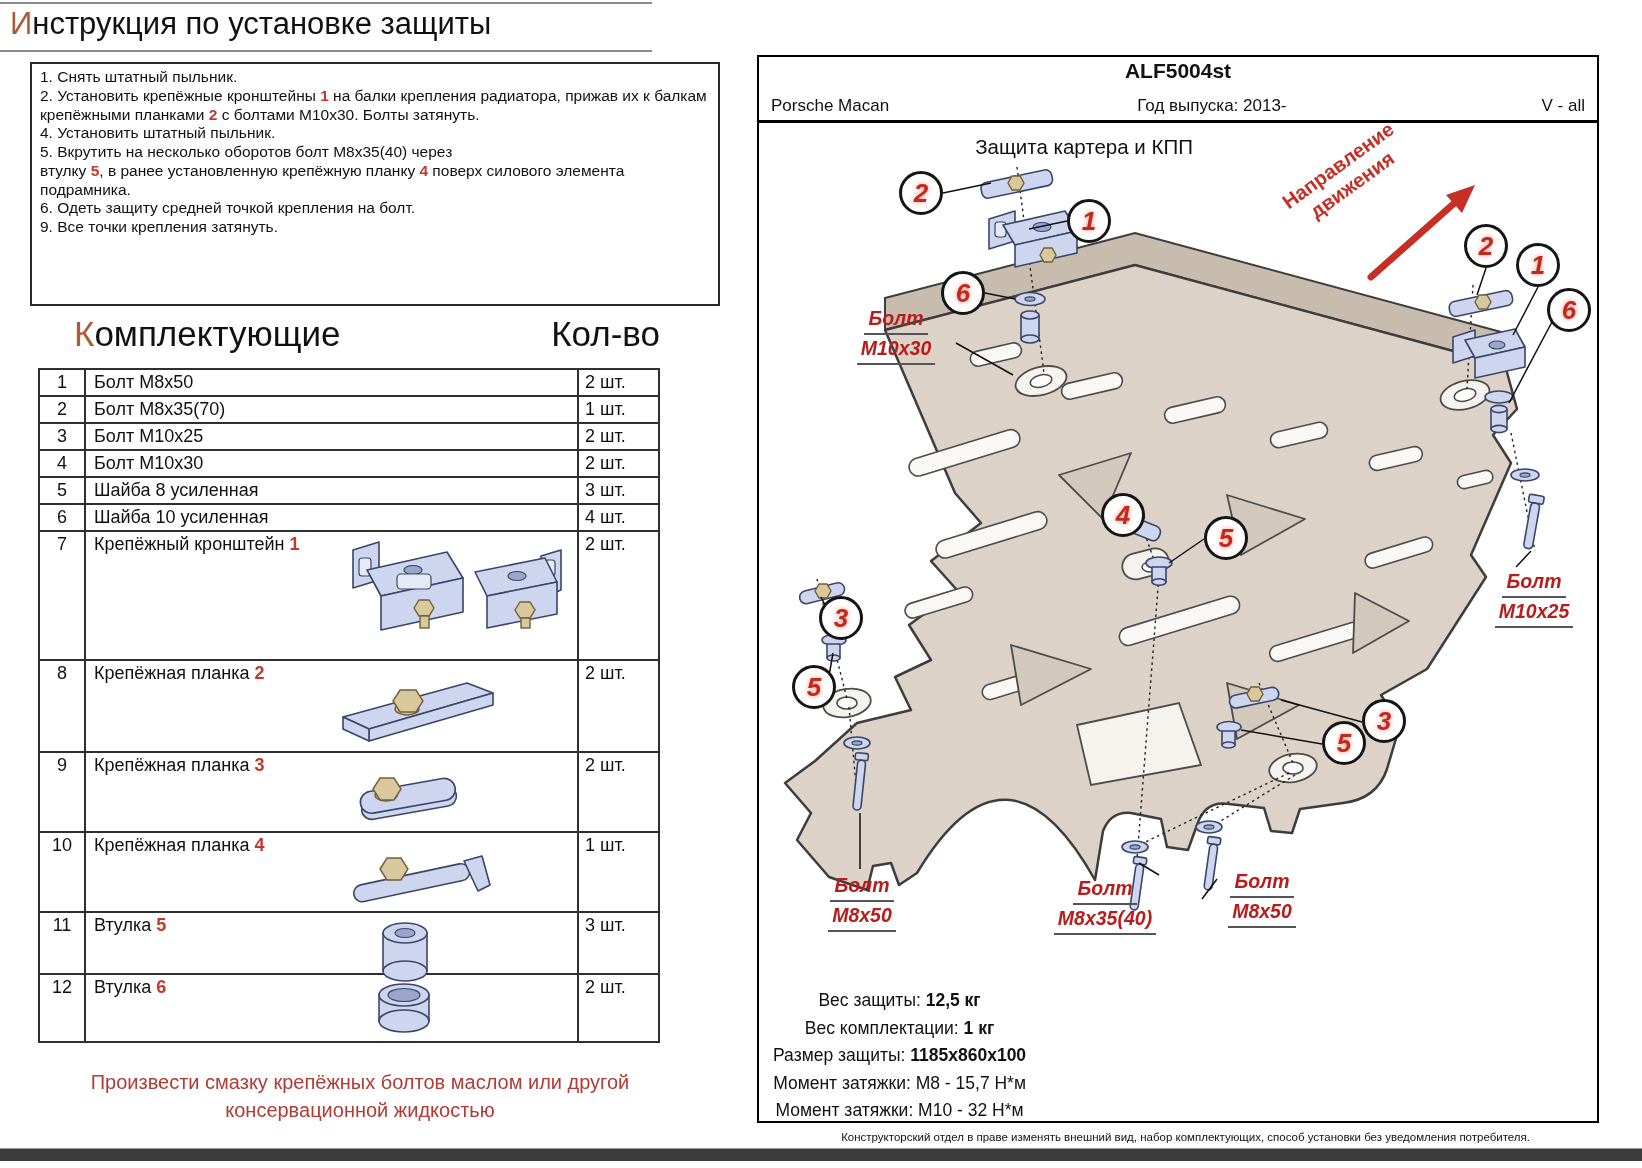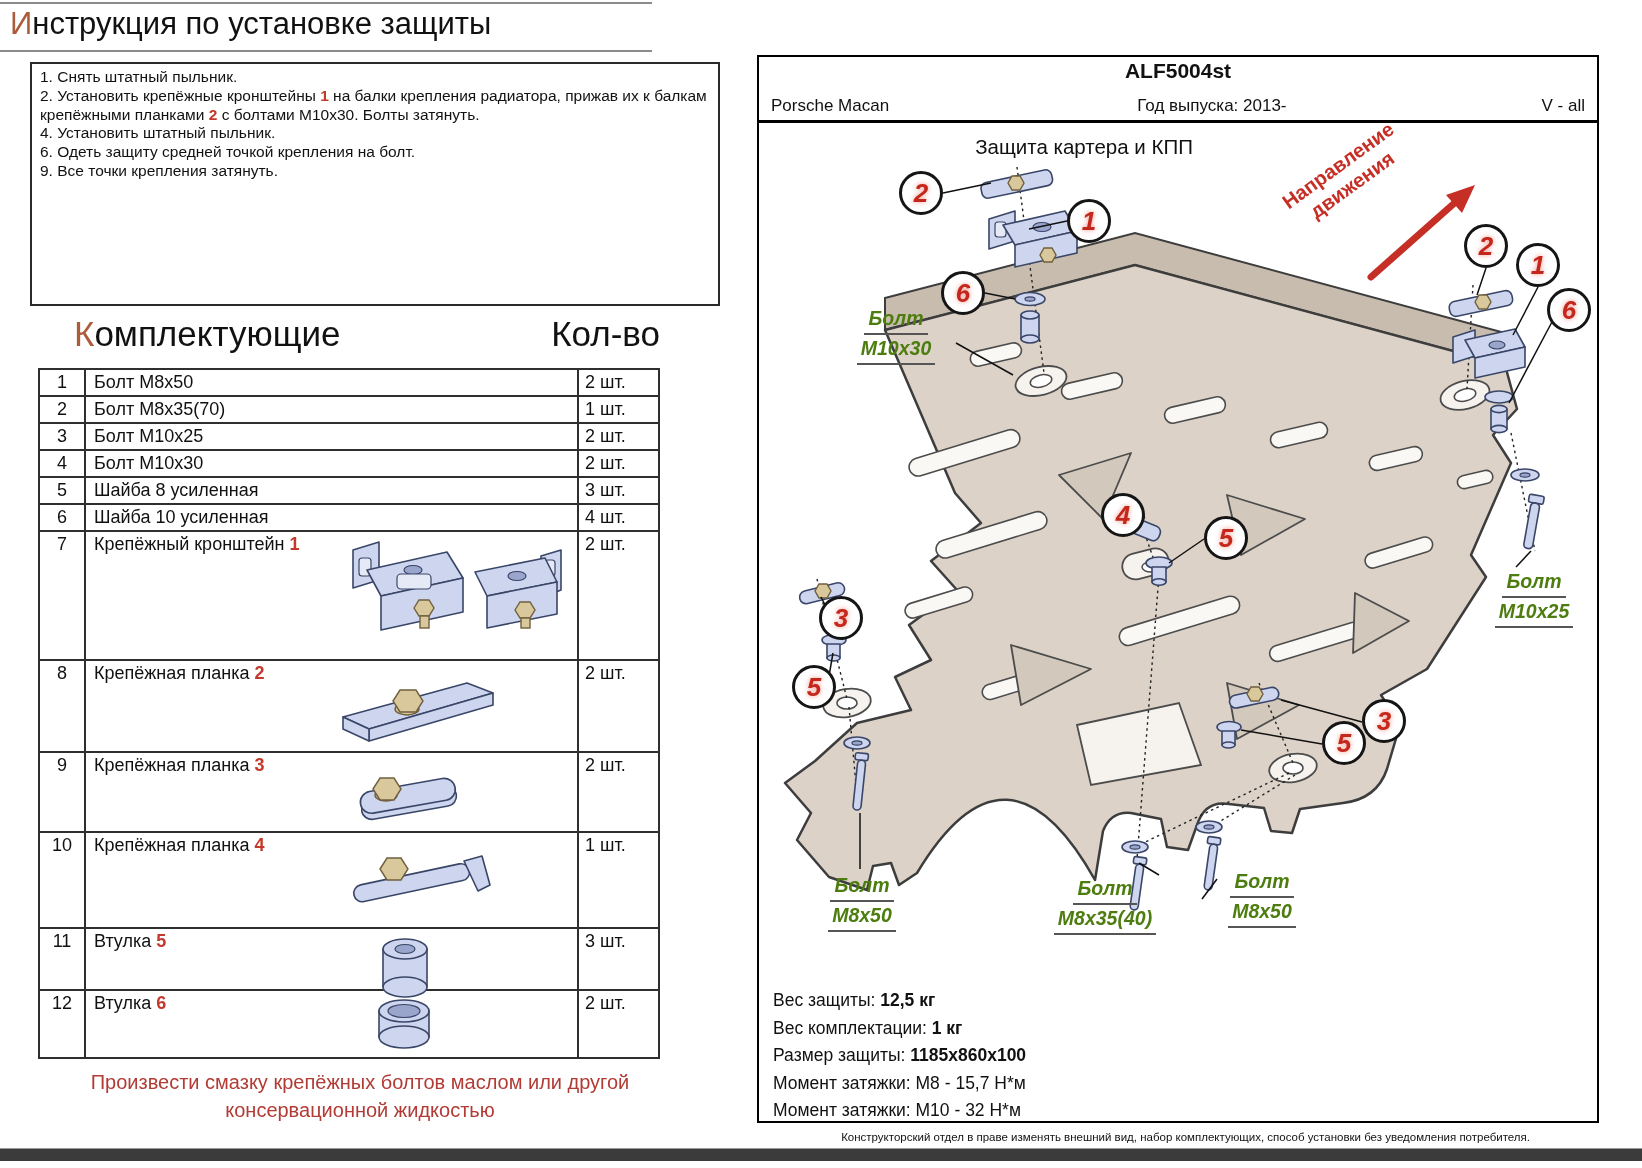--- a/index.html
+++ b/index.html
@@ -19,21 +19,21 @@
   #components-header .h1 .first{color:#ad5c3b;}
   #components-table{position:absolute;left:38px;top:368px;width:622px;border-collapse:collapse;table-layout:fixed;}
   #components-table td{border:2px solid #2f2f2f;font-size:18px;vertical-align:top;padding-top:2px;}
   #components-table .c-num{width:42px;text-align:center;}
   #components-table .c-name{padding-left:8px;position:relative;}
   #components-table .c-qty{width:72px;padding-left:6px;}
   #components-table tr{height:27px;}
   #components-table tr:nth-child(7){height:129px;}
   #components-table tr:nth-child(8){height:92px;}
   #components-table tr:nth-child(9){height:80px;}
-  #components-table tr:nth-child(10){height:96px;}
+  #components-table tr:nth-child(10){height:80px;}
   #components-table tr:nth-child(11){height:62px;}
   #components-table tr:nth-child(12){height:68px;}
   .ref{font-weight:bold;}
   .ill{position:absolute;}
   .ill-bracket-pair{right:12px;top:4px;}
   .ill-bar-plank{right:60px;top:6px;}
   .ill-round-plank{right:95px;top:8px;}
   .ill-bent-plank{right:70px;top:4px;}
   .ill-bushing-tall{right:140px;top:4px;}
   .ill-bushing-short{right:140px;top:2px;}
@@ -64,46 +64,47 @@
   .nut{fill:#d9c89c;stroke:#6f5f3c;stroke-width:1.4;}
   .dotted{stroke:#222;stroke-width:1.4;stroke-dasharray:2.5 3.5;fill:none;}
   .leaders line{stroke:#111;stroke-width:1.5;}
   .arrow{stroke:#c62f26;stroke-width:7;stroke-linecap:round;}
   .arrowhead{fill:#c62f26;}
   .callout{position:absolute;width:44px;height:44px;border-radius:50%;background:#fff;
     border:3px solid #151515;box-sizing:border-box;display:flex;align-items:center;justify-content:center;
     font-size:26px;font-weight:bold;font-style:italic;color:#c4271c;
     text-shadow:0 0 5px rgba(230,80,60,.6);}
   .blabel{position:absolute;text-align:center;font-style:italic;font-weight:bold;
-    font-size:19.5px;line-height:27px;color:#4d7c0f;}
+    font-size:19.5px;line-height:27px;color:#b91c1c;}
   .blabel span{display:inline-block;border-bottom:2px solid #555;padding:0 4px 1px 4px;}
   #blabel-m10x30{left:77px;top:182px;width:120px;}
   #blabel-m10x25{left:717px;top:445px;width:116px;}
   #blabel-m8x50-left{left:43px;top:749px;width:120px;}
   #blabel-m8x35{left:271px;top:752px;width:150px;}
   #blabel-m8x50-right{left:443px;top:745px;width:120px;}
-  #p-specs{position:absolute;left:14px;top:930px;font-size:17.5px;line-height:27.5px;}
+  #p-specs{position:absolute;left:14px;top:930px;font-size:17.5px;line-height:27.5px;text-align:center;}
   #page-footer{position:absolute;left:500px;top:1131px;width:1030px;text-align:right;
     font-size:11.5px;color:#111;}
   #bottom-bar{position:absolute;left:0;top:1148px;width:1642px;height:12px;
     background:#3b3b3b;border-top:1px solid #999;}
 </style>
 </head>
 <body>
 
 <div id="page">
 
   <div class="hline" style="left:0;top:2px;width:652px;"></div>
   <div id="title"><span class="first">И</span><span>нструкция по установке защиты</span></div>
   <div class="hline" style="left:0;top:50px;width:652px;"></div>
 
   <div id="instructions-box">
       <p><span>1. Снять штатный пыльник.</span></p>
       <p><span>2. Установить крепёжные кронштейны </span><span class="ref">1</span><span> на балки крепления радиатора, прижав их к балкам крепёжными планками </span><span class="ref">2</span><span> с болтами М10х30. Болты затянуть.</span></p>
       <p><span>4. Установить штатный пыльник.</span></p>
+      <p><span>5. Вкрутить на несколько оборотов болт М8х35(40) через</span><br><span>втулку </span><span class="ref">5</span><span>, в ранее установленную крепёжную планку </span><span class="ref">4</span><span> поверх силового элемента подрамника.</span></p>
       <p><span>6. Одеть защиту средней точкой крепления на болт.</span></p>
       <p><span>9. Все точки крепления затянуть.</span></p>
     </div>
 
   <div id="components-header">
     <span class="h1"><span class="first">К</span><span>омплектующие</span></span>
     <span class="h2">Кол-во</span>
   </div>
 
   <table id="components-table">

